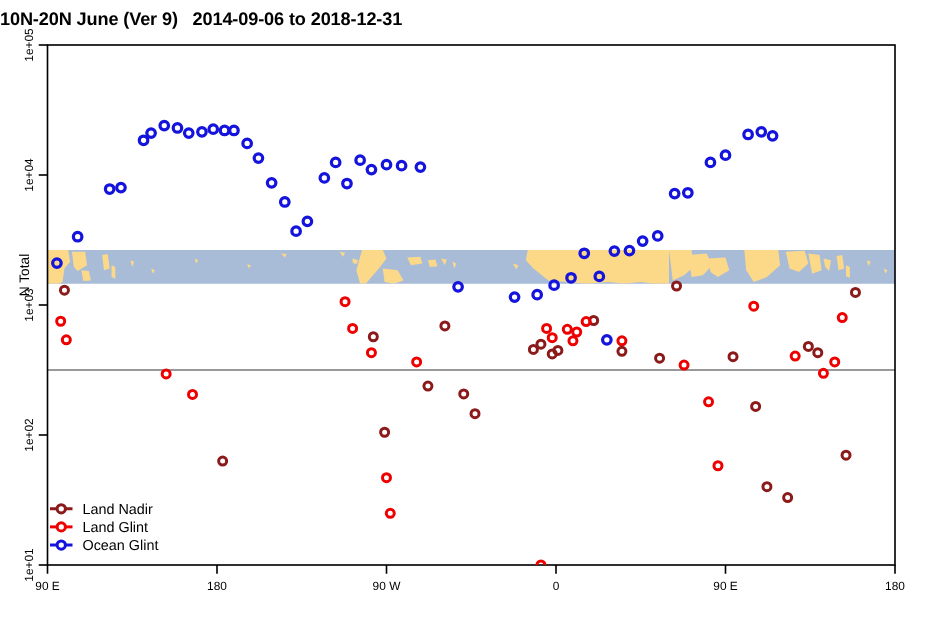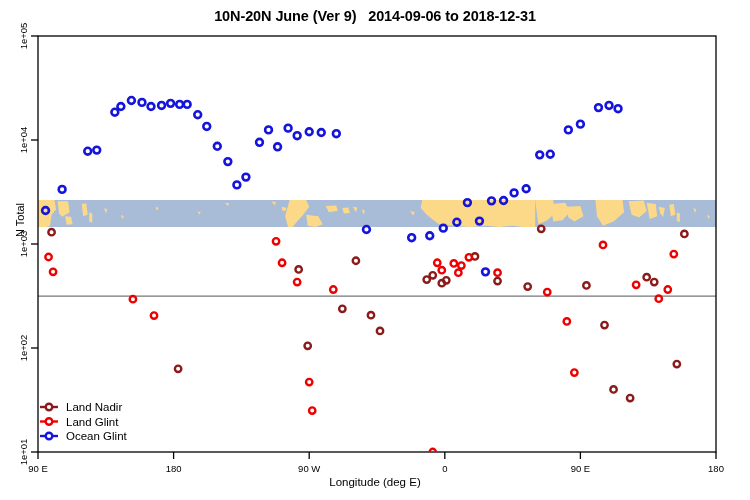--- a/index.html
+++ b/index.html
@@ -19,21 +19,21 @@
     position: absolute;
     left: 0; top: 0;
     width: 750px;
     height: 500px;
   }
   .chart-title {
     position: absolute;
     left: 0;
     top: 8px;
     width: 750px;
-    text-align: center;
+    text-align: left;
     font-size: 14.5px;
     font-weight: bold;
     letter-spacing: -0.1px;
     white-space: pre;
   }
   .ylabel {
     position: absolute;
     left: -30px;
     top: 214px;
     width: 100px;
@@ -65,21 +65,20 @@
     fill: #000;
   }
 </style>
 </head>
 <body>
 
 <div id="figure">
 
   <div class="chart-title">10N-20N June (Ver 9)   2014-09-06 to 2018-12-31</div>
   <div class="ylabel">N Total</div>
-  <div class="xlabel">Longitude (deg E)</div>
 
   <svg id="plot" width="750" height="500">
     <defs>
       <clipPath id="plotclip">
           <rect x="38" y="36" width="678" height="416"></rect>
         </clipPath>
       <clipPath id="bandclip">
           <rect x="38" y="200" width="678" height="27"></rect>
         </clipPath>
     </defs>

